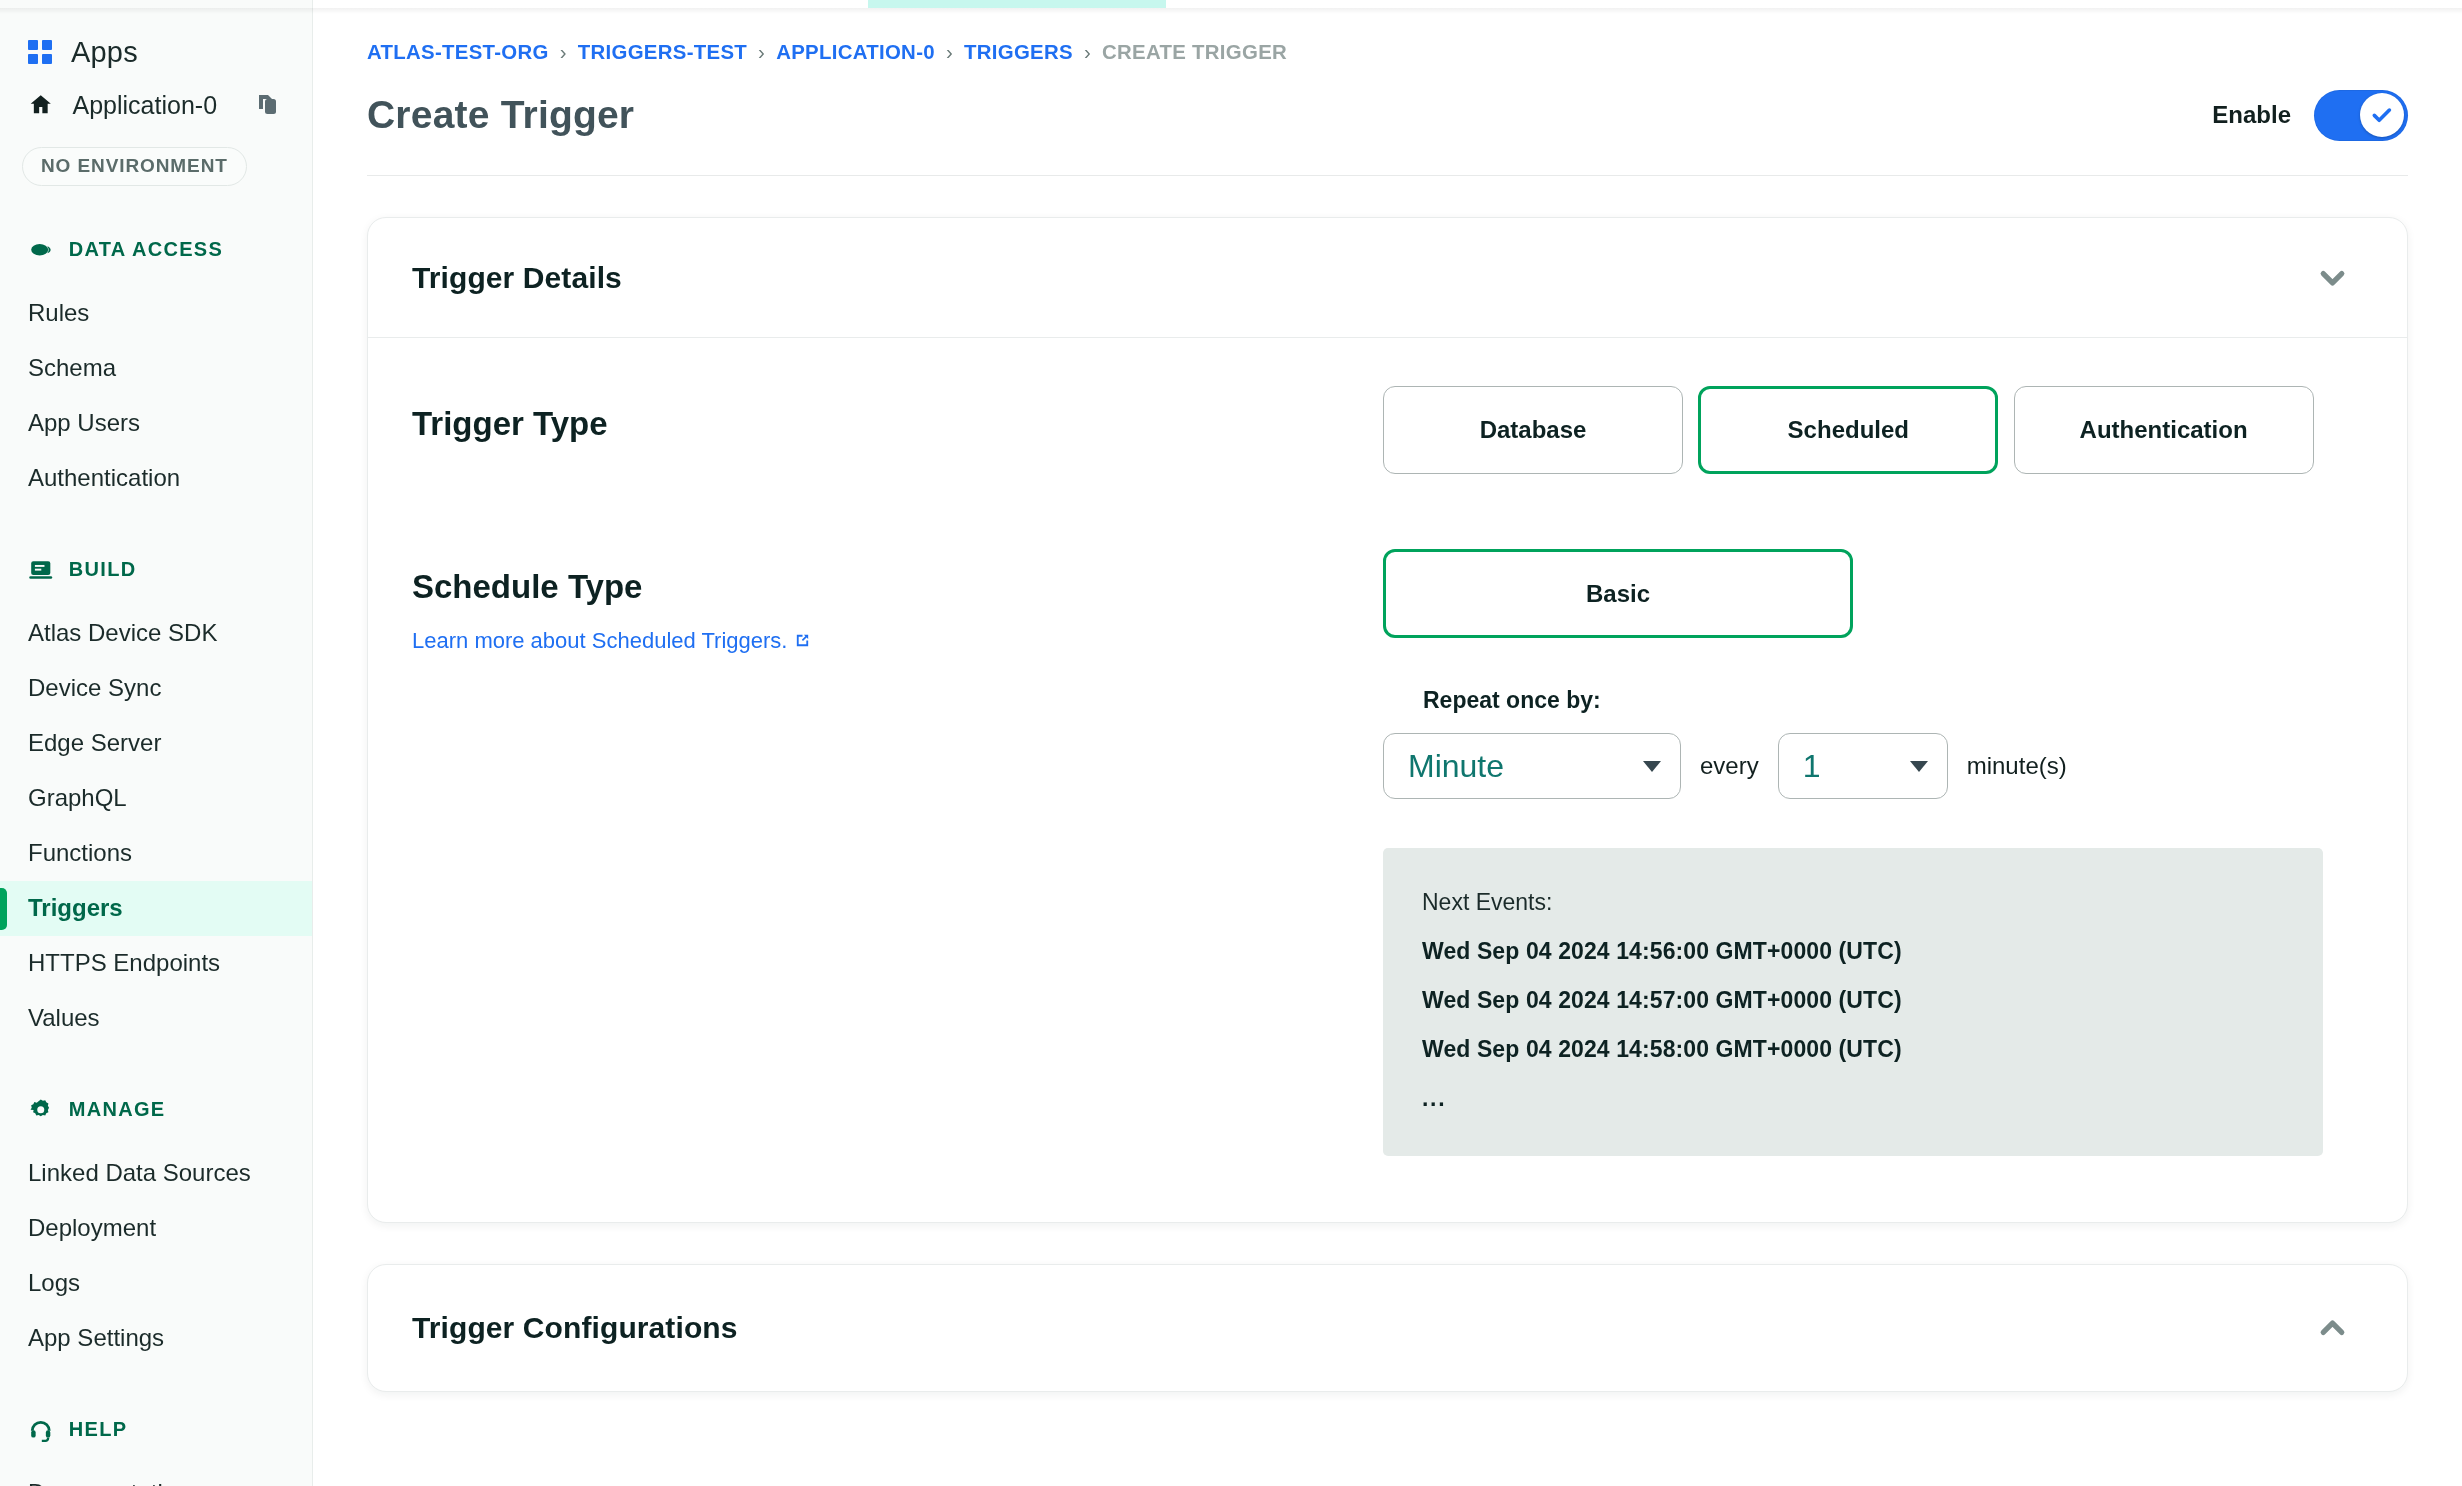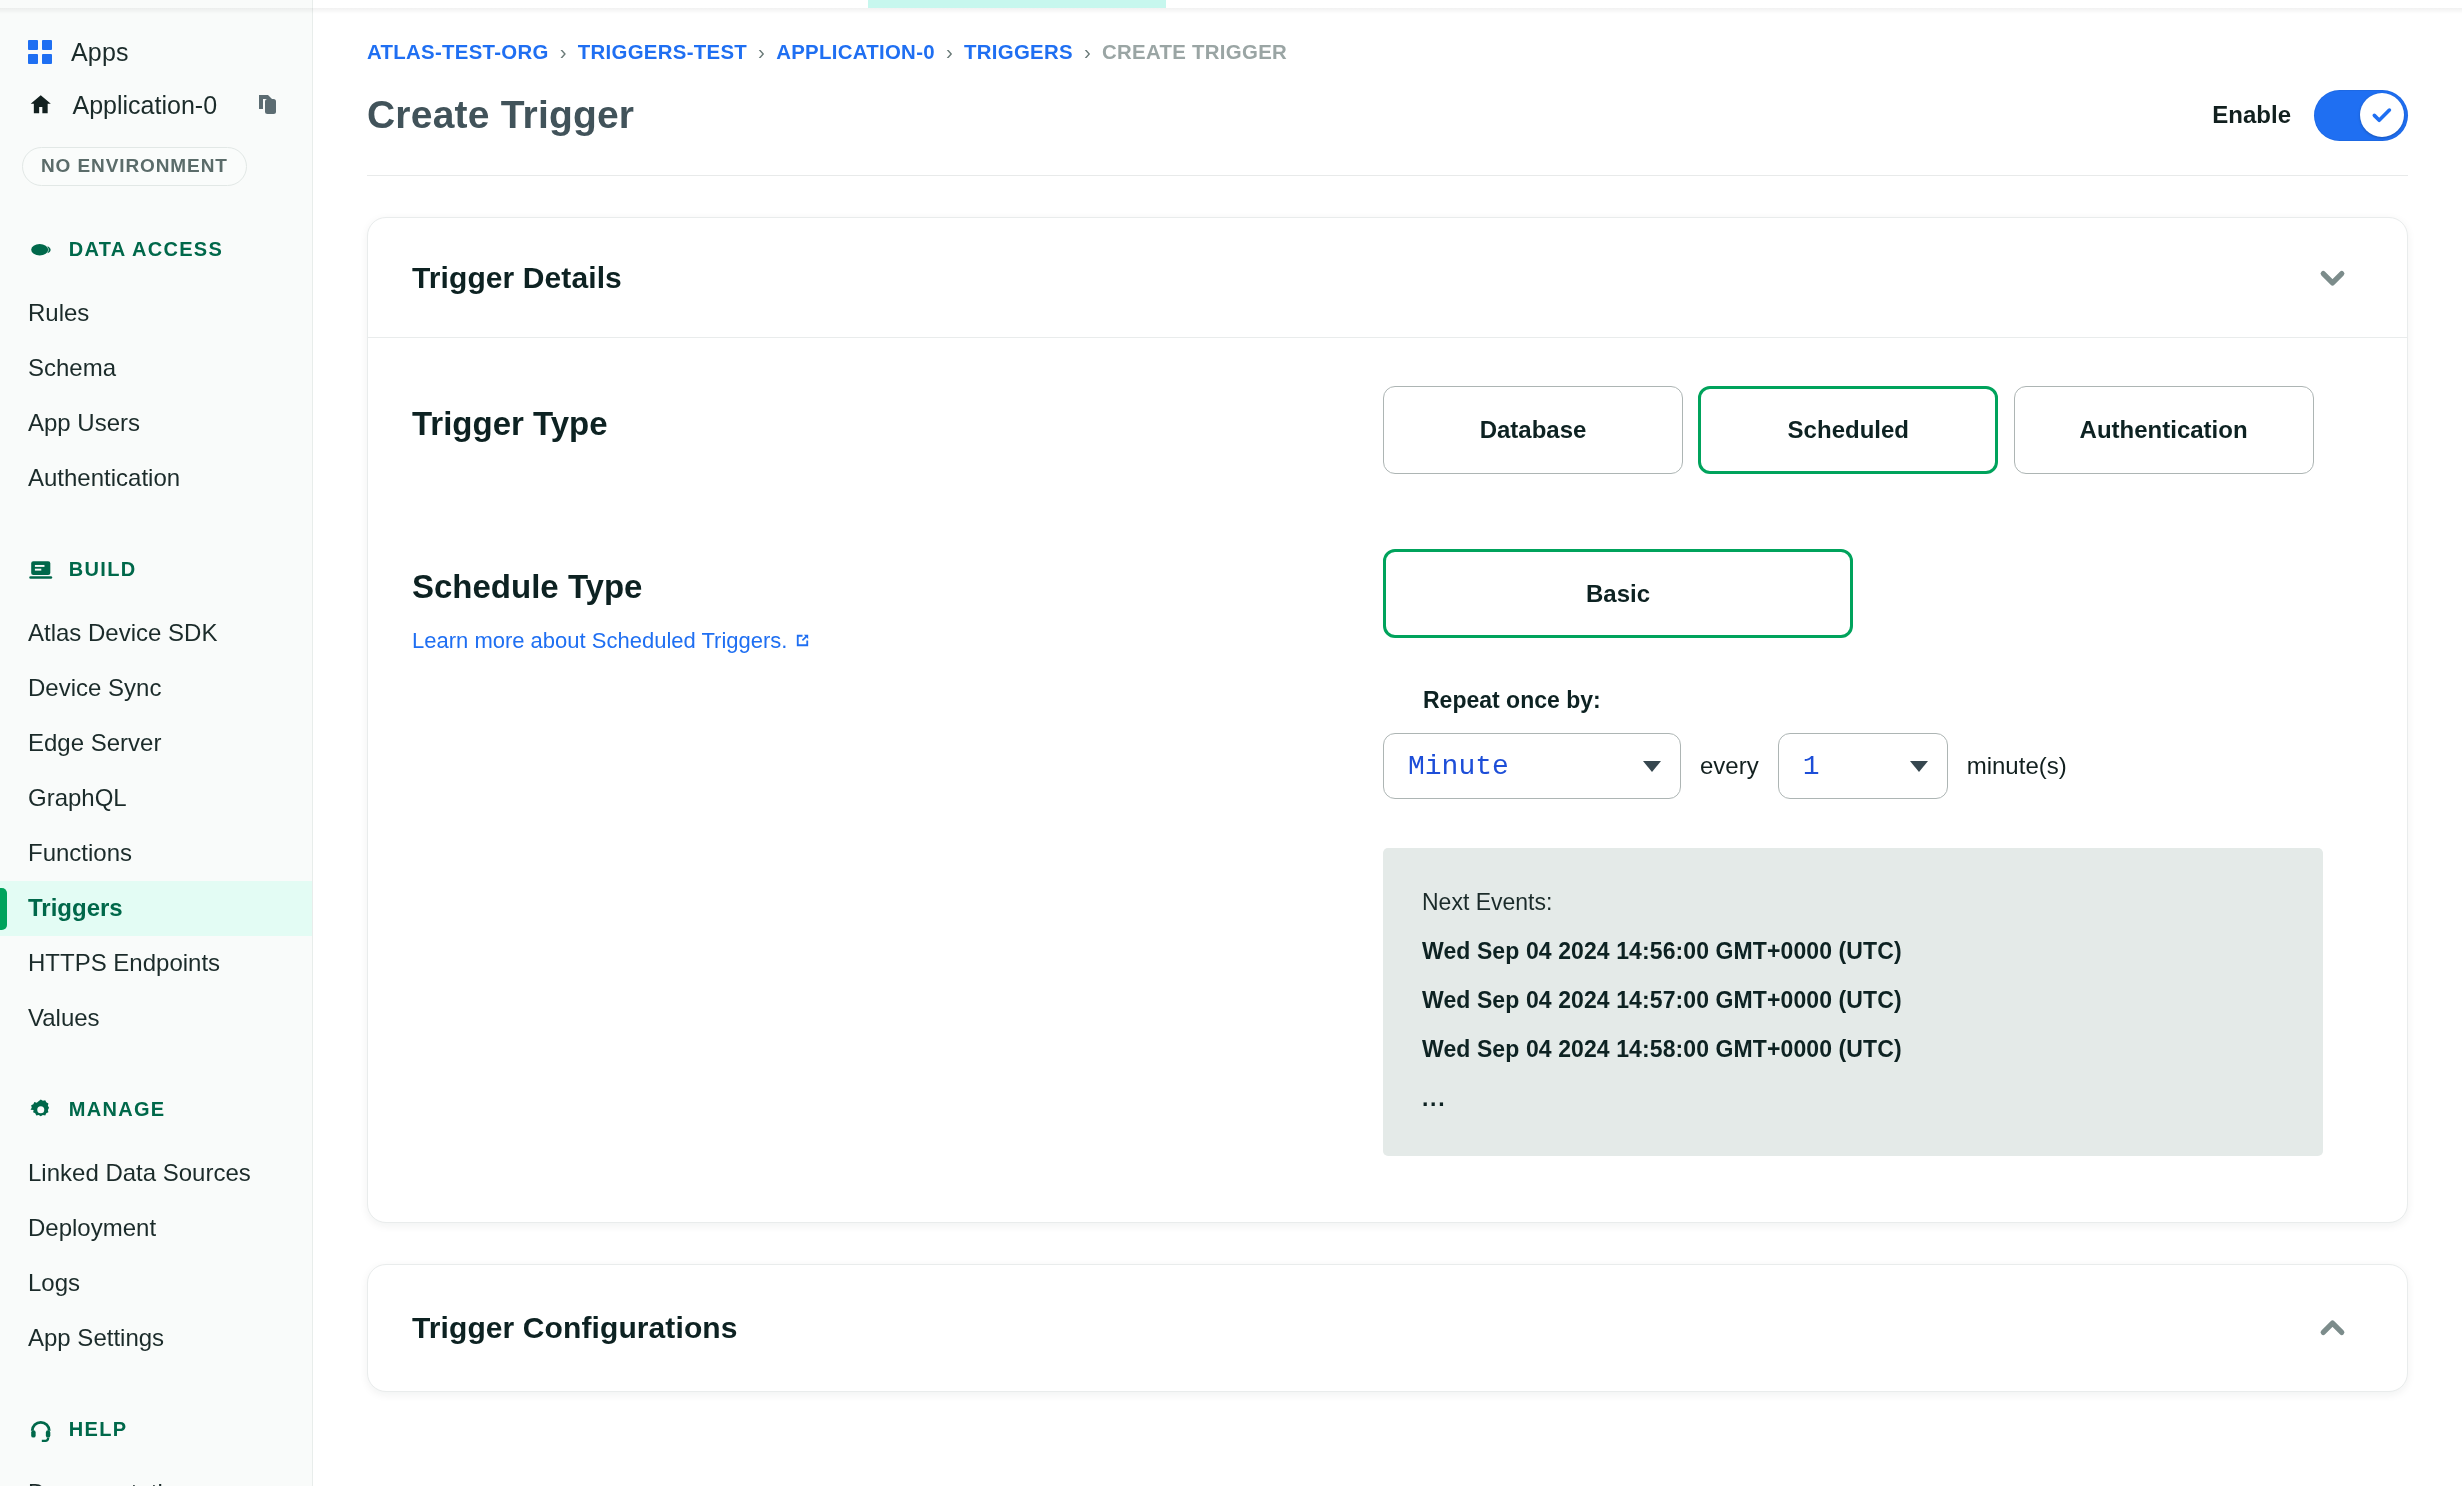--- a/index.html
+++ b/index.html
@@ -60,21 +60,21 @@
     width: 24px; height: 24px;
     display: grid;
     grid-template-columns: 10.2px 10.2px;
     grid-template-rows: 10.2px 10.2px;
     gap: 3.4px;
     flex: 0 0 24px;
   }
   .apps-icon i { background: #1f6ff2; display: block; width: 10.2px; height: 10.2px; border-radius: 0.9px; }
 
   .apps-label {
-    font-size: 25px;
+    font-size: 29px;
     color: #1b2b2a;
     letter-spacing: 0.2px;
   }
 
   .home-icon { width: 25.5px; height: 25.5px; flex: 0 0 25.5px; }
   .copy-icon { width: 24px; height: 24px; margin-left: auto; margin-right: 32px; flex: 0 0 24px; }
 
   .app-name {
     font-size: 25px;
     color: #1b2b2a;
@@ -286,21 +286,21 @@
     border-radius: 12px;
     height: 66px;
     display: flex;
     align-items: center;
     padding: 0 19px 0 24px;
     cursor: pointer;
     position: relative;
   }
   .select.w-wide { width: 298px; }
   .select.w-narrow { width: 170px; }
-  .select .sel-val { font-size: 28px; color: #1d4ed8; font-family: Liberation Mono, monospace; }
+  .select .sel-val { font-size: 32px; color: #0f766e; }
   .select .caret {
     margin-left: auto;
     width: 0; height: 0;
     border-left: 9.4px solid transparent;
     border-right: 9.4px solid transparent;
     border-top: 11px solid #36474f;
   }
   .inline-word { font-size: 24px; color: #12201f; }
 
   .events-panel {

